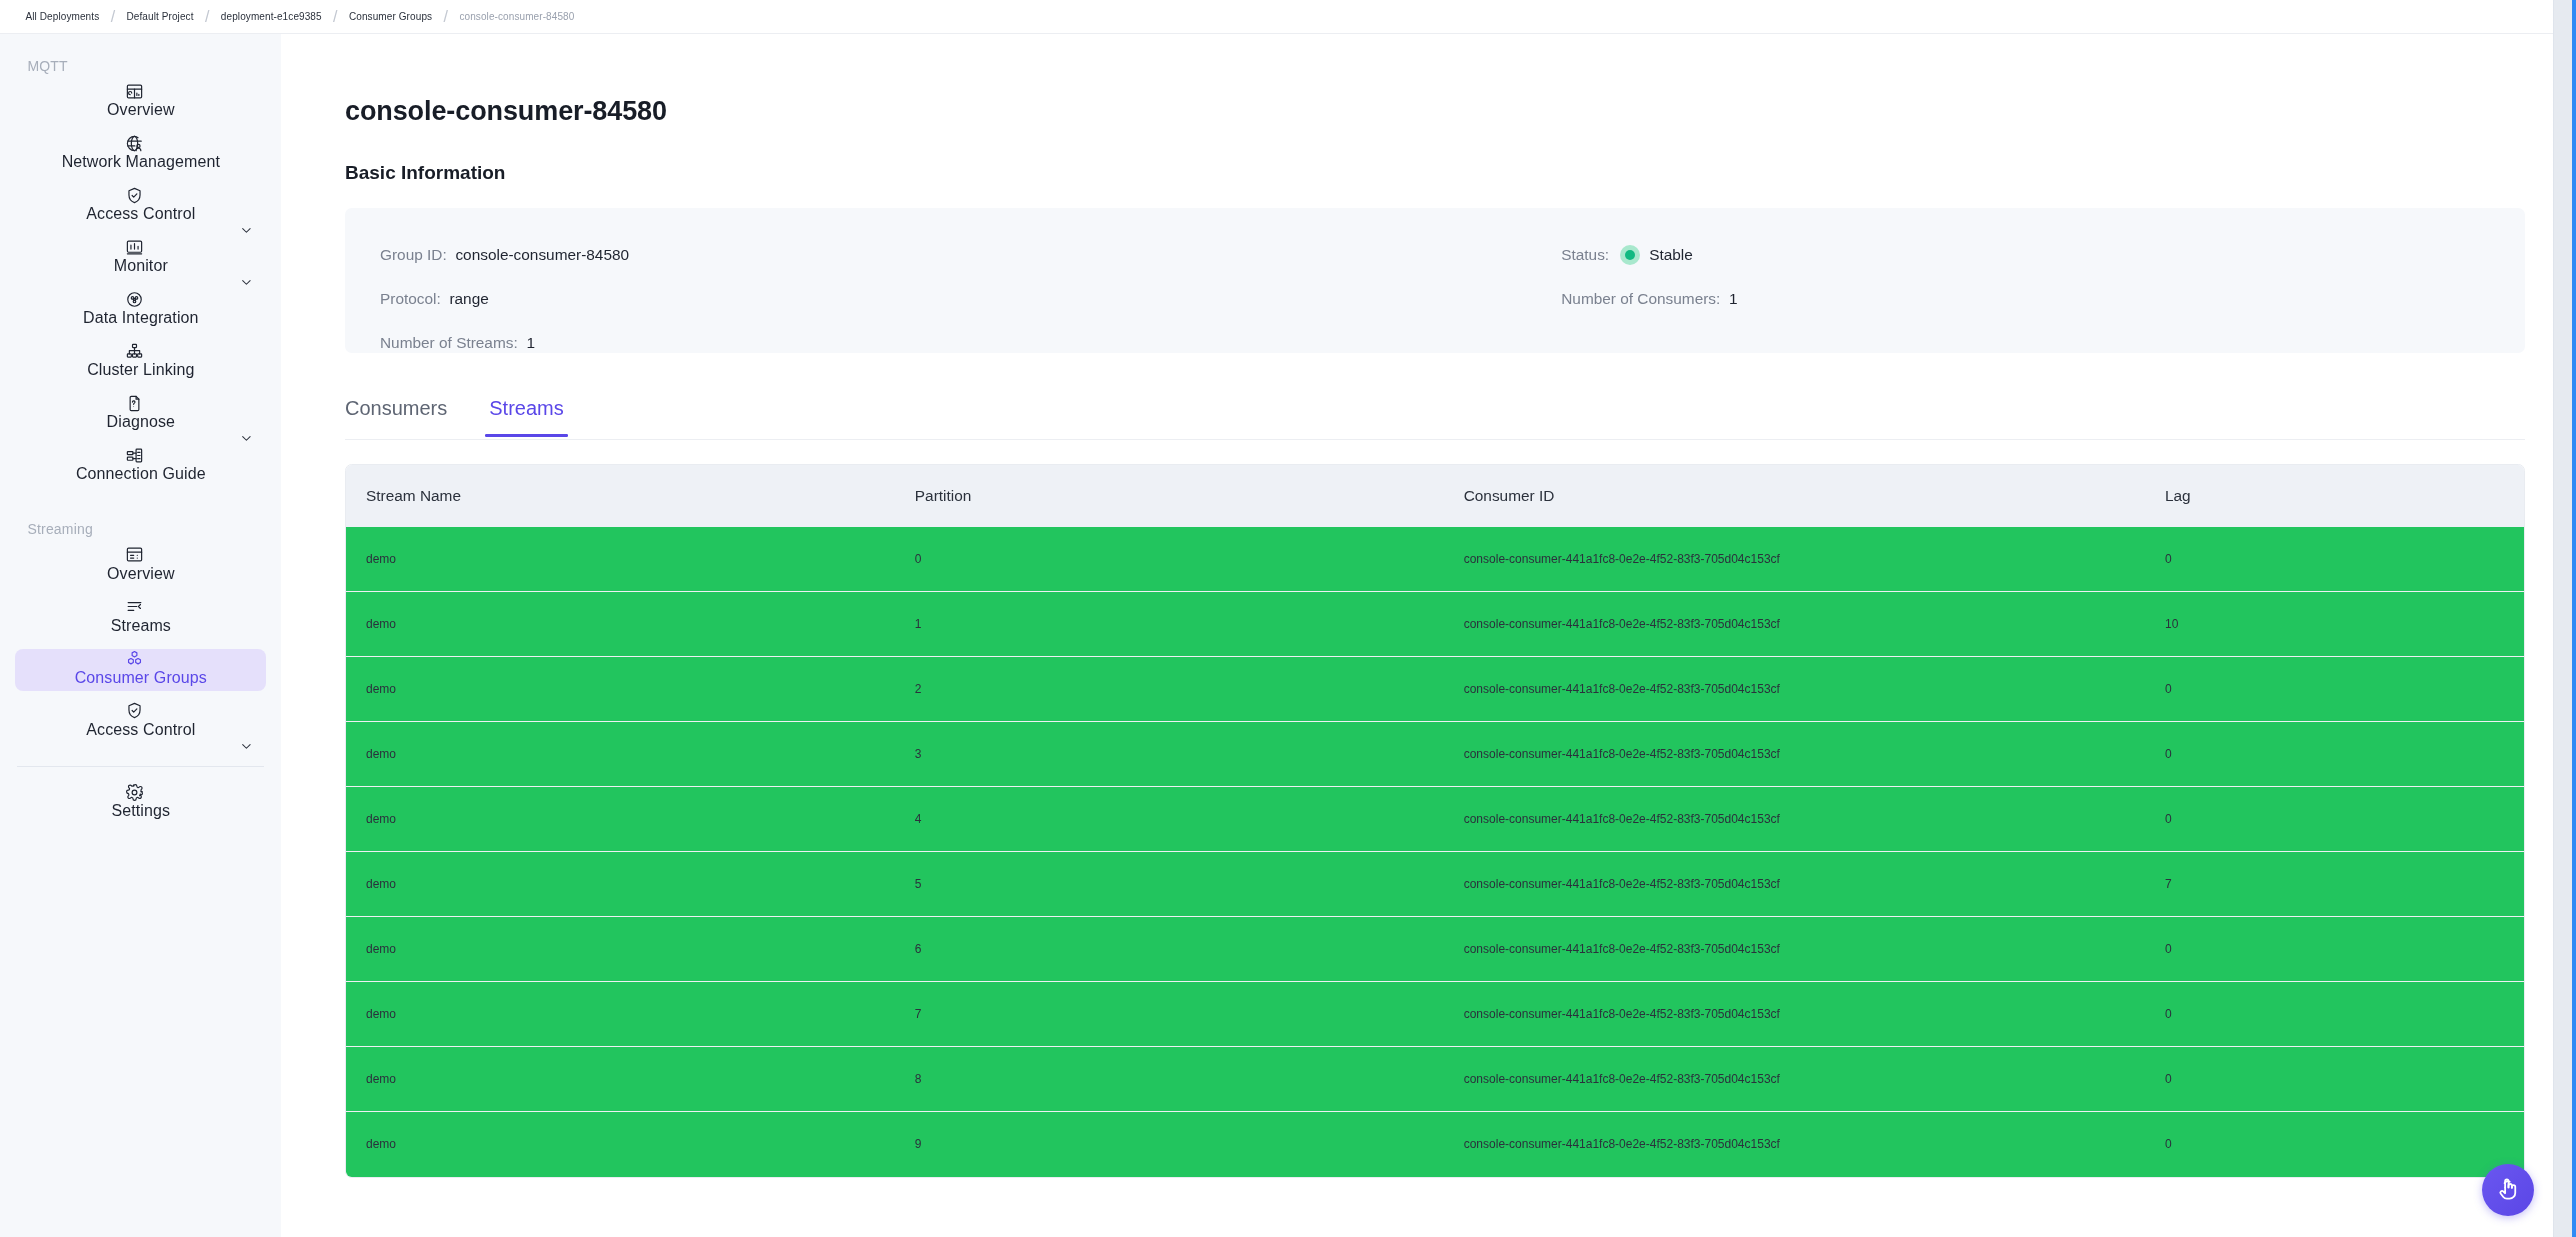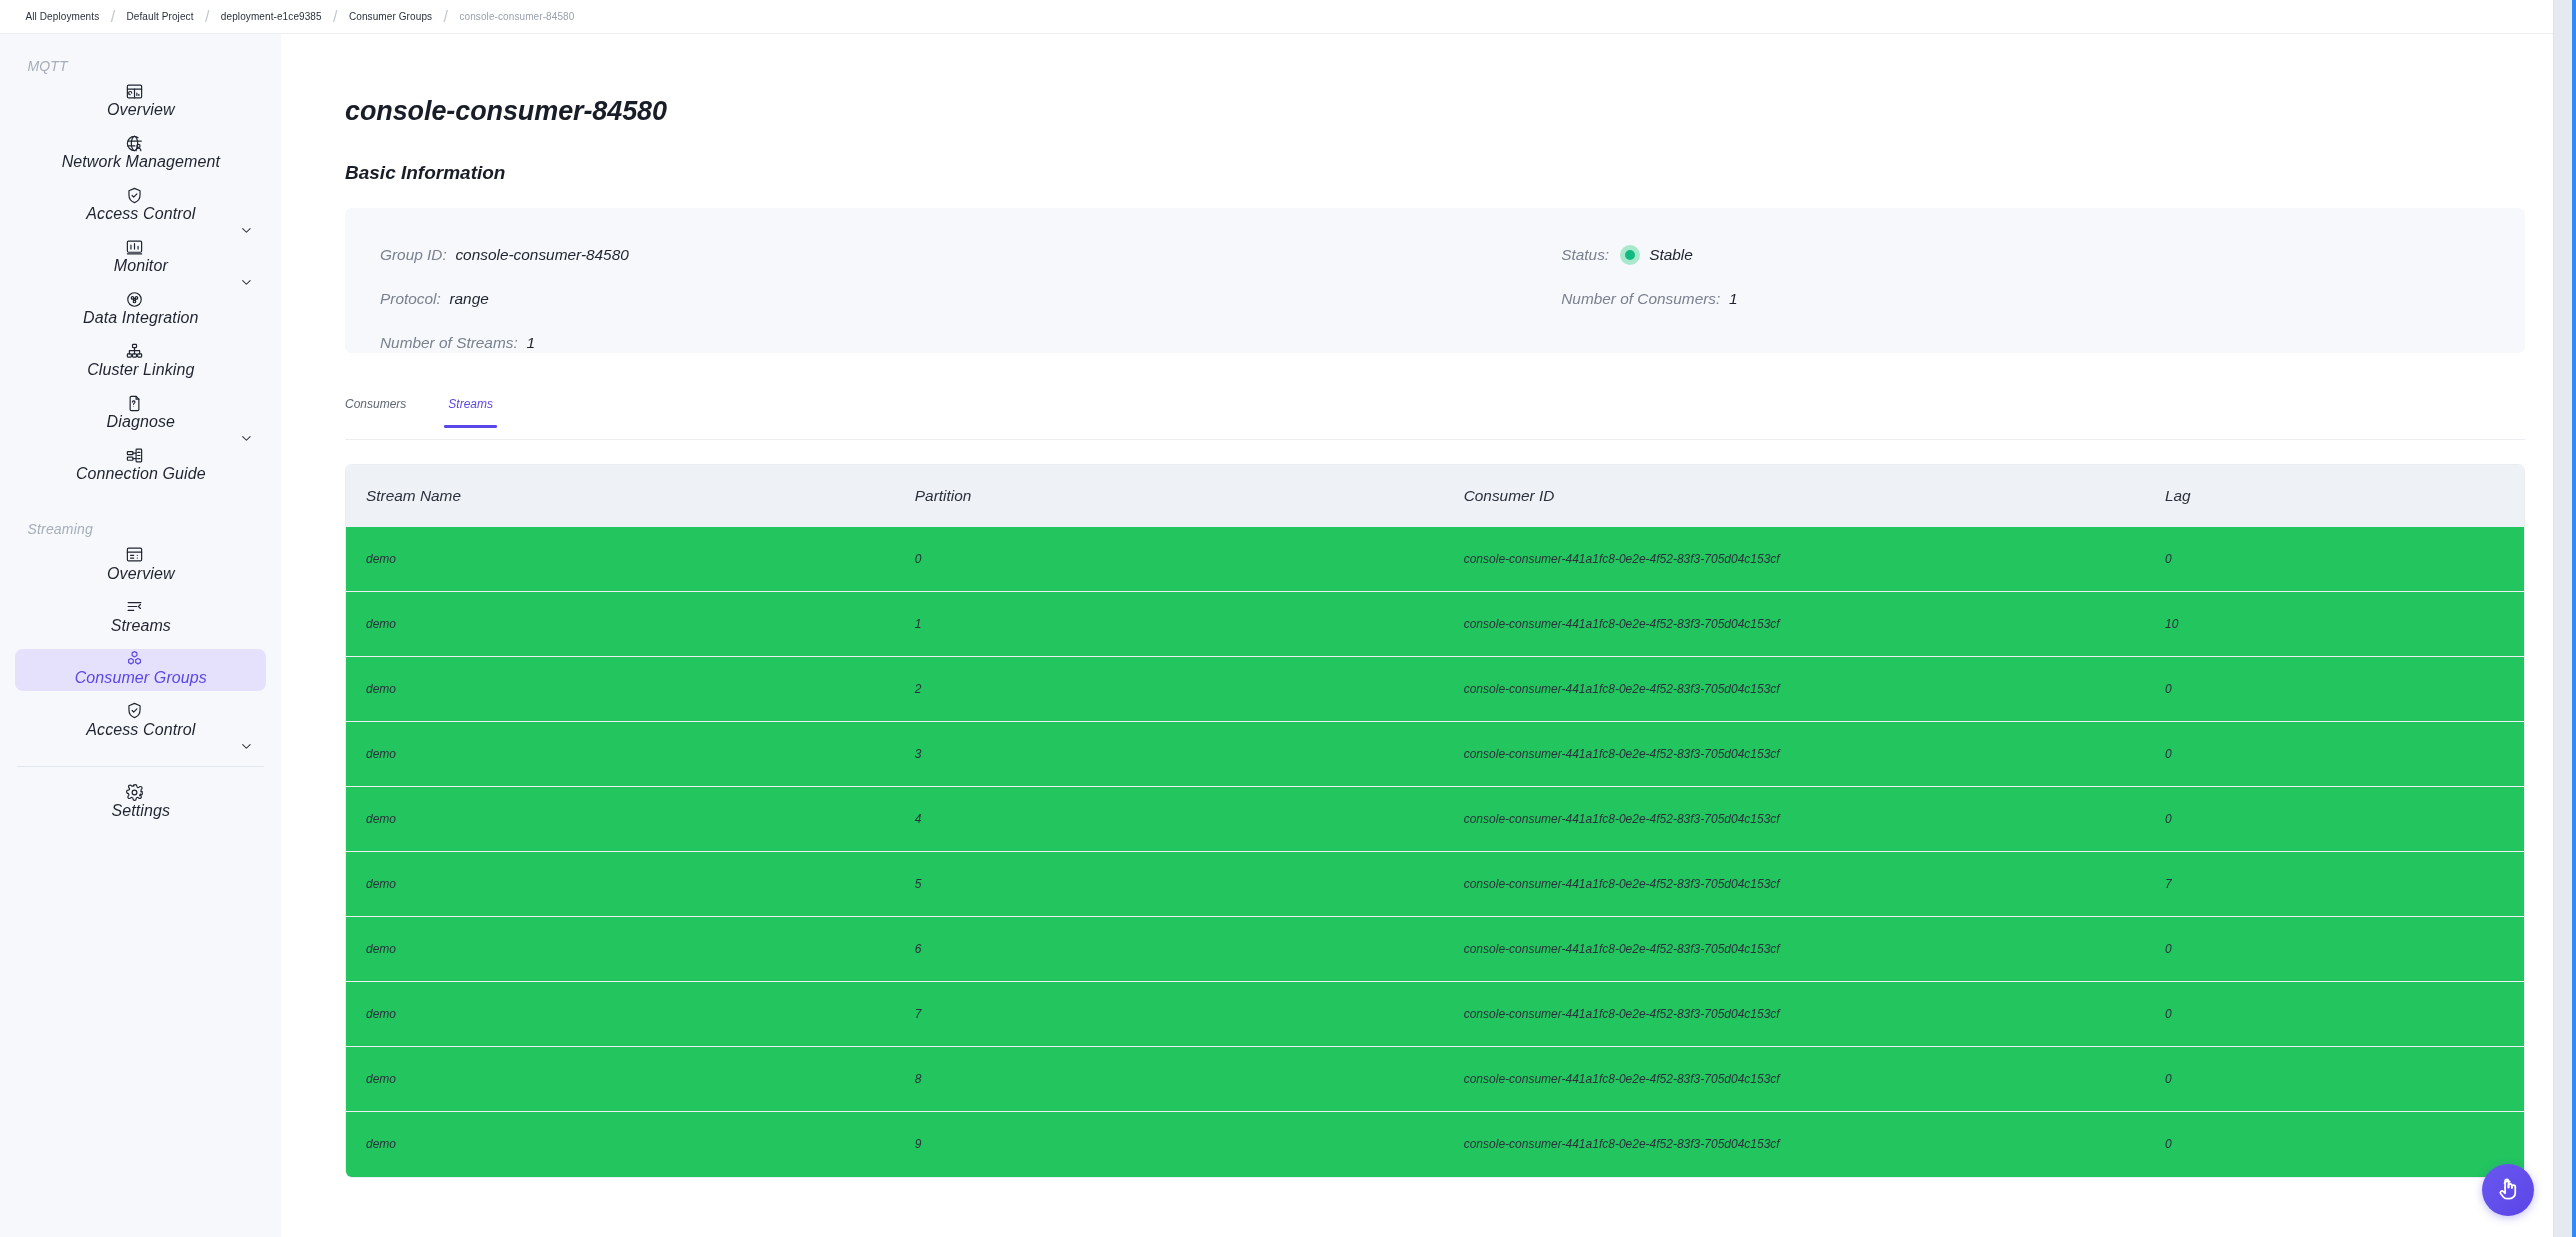--- a/index.html
+++ b/index.html
@@ -30,21 +30,21 @@
     letter-spacing: 0.1px;
   }
   .crumb.muted { color: #9aa1ae; }
   .crumb-sep {
     font-size: 16px;
     color: #c3c8d1;
     margin: 0 11.4px;
   }
 
   
-  .shell { display: flex; height: 1204px; font-style: italic; }
+  .shell { display: flex; height: 1204px; }
 
   
   .sidebar {
     width: 281px;
     min-width: 281px;
     background: #f6f8fb;
     padding: 0 15.4px;
     display: flex;
     flex-direction: column;
   }
@@ -149,21 +149,21 @@
   
   .tabs {
     margin-top: 35px;
     display: flex;
     border-bottom: 1.3px solid #eceef2;
     height: 52px;
     align-items: flex-start;
     padding-top: 9.4px;
   }
   .tab {
-    font-size: 12px;
+    font-size: 20px;
     color: #5e6573;
     padding: 0 0 16px 0;
     margin-right: 42px;
     cursor: pointer;
     position: relative;
     white-space: nowrap;
   }
   .tab.active { color: #5a47e8; }
   .tab.active::after {
     content: "";

